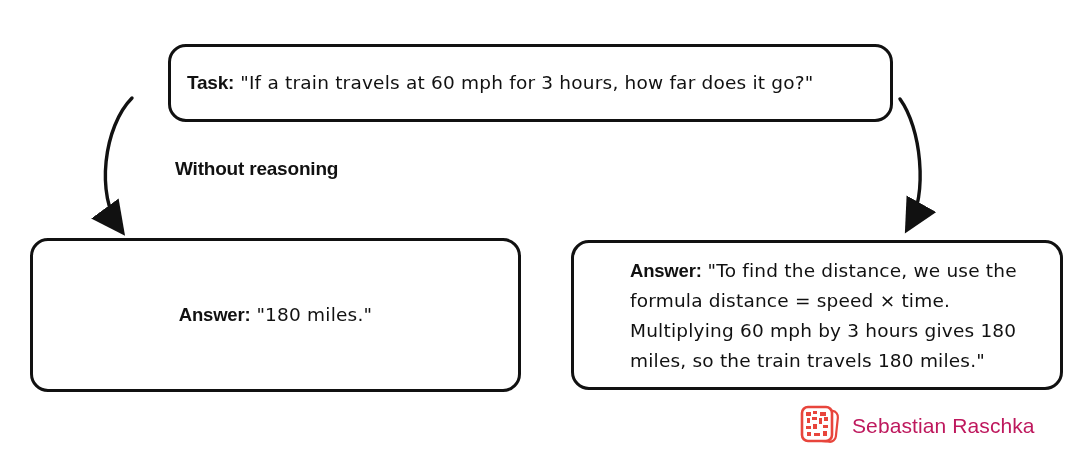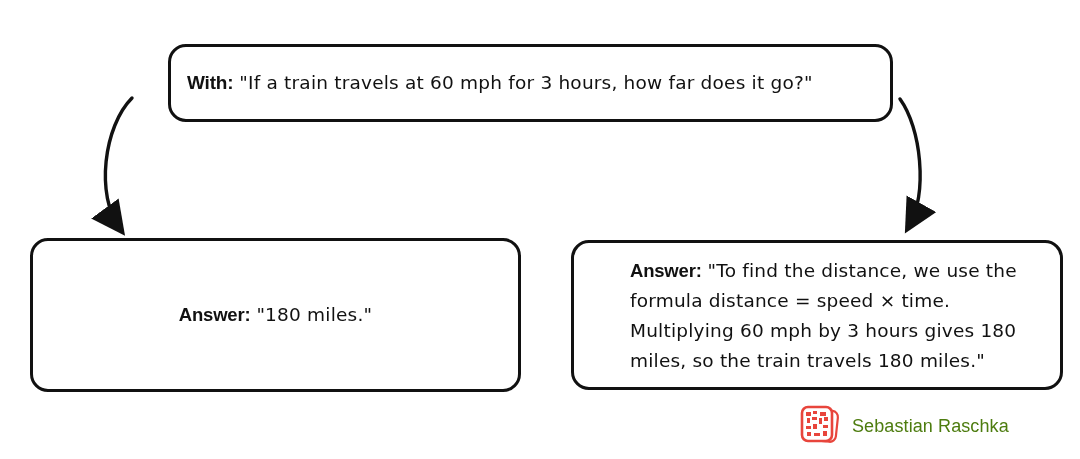--- a/index.html
+++ b/index.html
@@ -71,46 +71,47 @@
   }
   .answer-right .bold-label { font-size: 18.5px; }
   .signature {
     position: absolute;
     left: 799px; top: 403px;
     display: flex;
     align-items: center;
     gap: 9px;
   }
   .signature .name {
-    font-size: 18px;
+    font-size: 21px;
     font-weight: 500;
     letter-spacing: 0.1px;
-    color: #4d7c0f;
+    color: #be185d;
     white-space: nowrap;
   }
 </style>
 </head>
 <body>
 
 <div class="canvas">
 
   <svg class="arrows" viewBox="0 0 1080 459">
     <defs>
       <marker id="ah" markerWidth="11" markerHeight="11" refX="7.5" refY="5" orient="auto">
         <path d="M0,0 L10,5 L0,10 z" fill="#111111"></path>
       </marker>
     </defs>
     <path d="M 132 98 C 104 126, 95 195, 120 229" fill="none" stroke="#111111" stroke-width="3.4" stroke-linecap="round" marker-end="url(#ah)"></path>
     <path d="M 900 99 C 921 128, 928 192, 909 226" fill="none" stroke="#111111" stroke-width="3.4" stroke-linecap="round" marker-end="url(#ah)"></path>
   </svg>
 
   <div class="box task-box">
-    <p><span class="bold-label">With:</span><span class="hand">"If a train travels at 60 mph for 3 hours, how far does it go?"</span></p>
+    <p><span class="bold-label">Task:</span><span class="hand">"If a train travels at 60 mph for 3 hours, how far does it go?"</span></p>
   </div>
 
+  <div class="branch-label left">Without reasoning</div>
 
   <div class="box answer-left">
     <p><span class="bold-label">Answer:</span><span class="hand">"180 miles."</span></p>
   </div>
 
   <div class="box answer-right">
     <p><span class="bold-label">Answer:</span><span class="hand">"To find the distance, we use the formula distance = speed × time. Multiplying 60 mph by 3 hours gives 180 miles, so the train travels 180 miles."</span></p>
   </div>
 
   <div class="signature">

